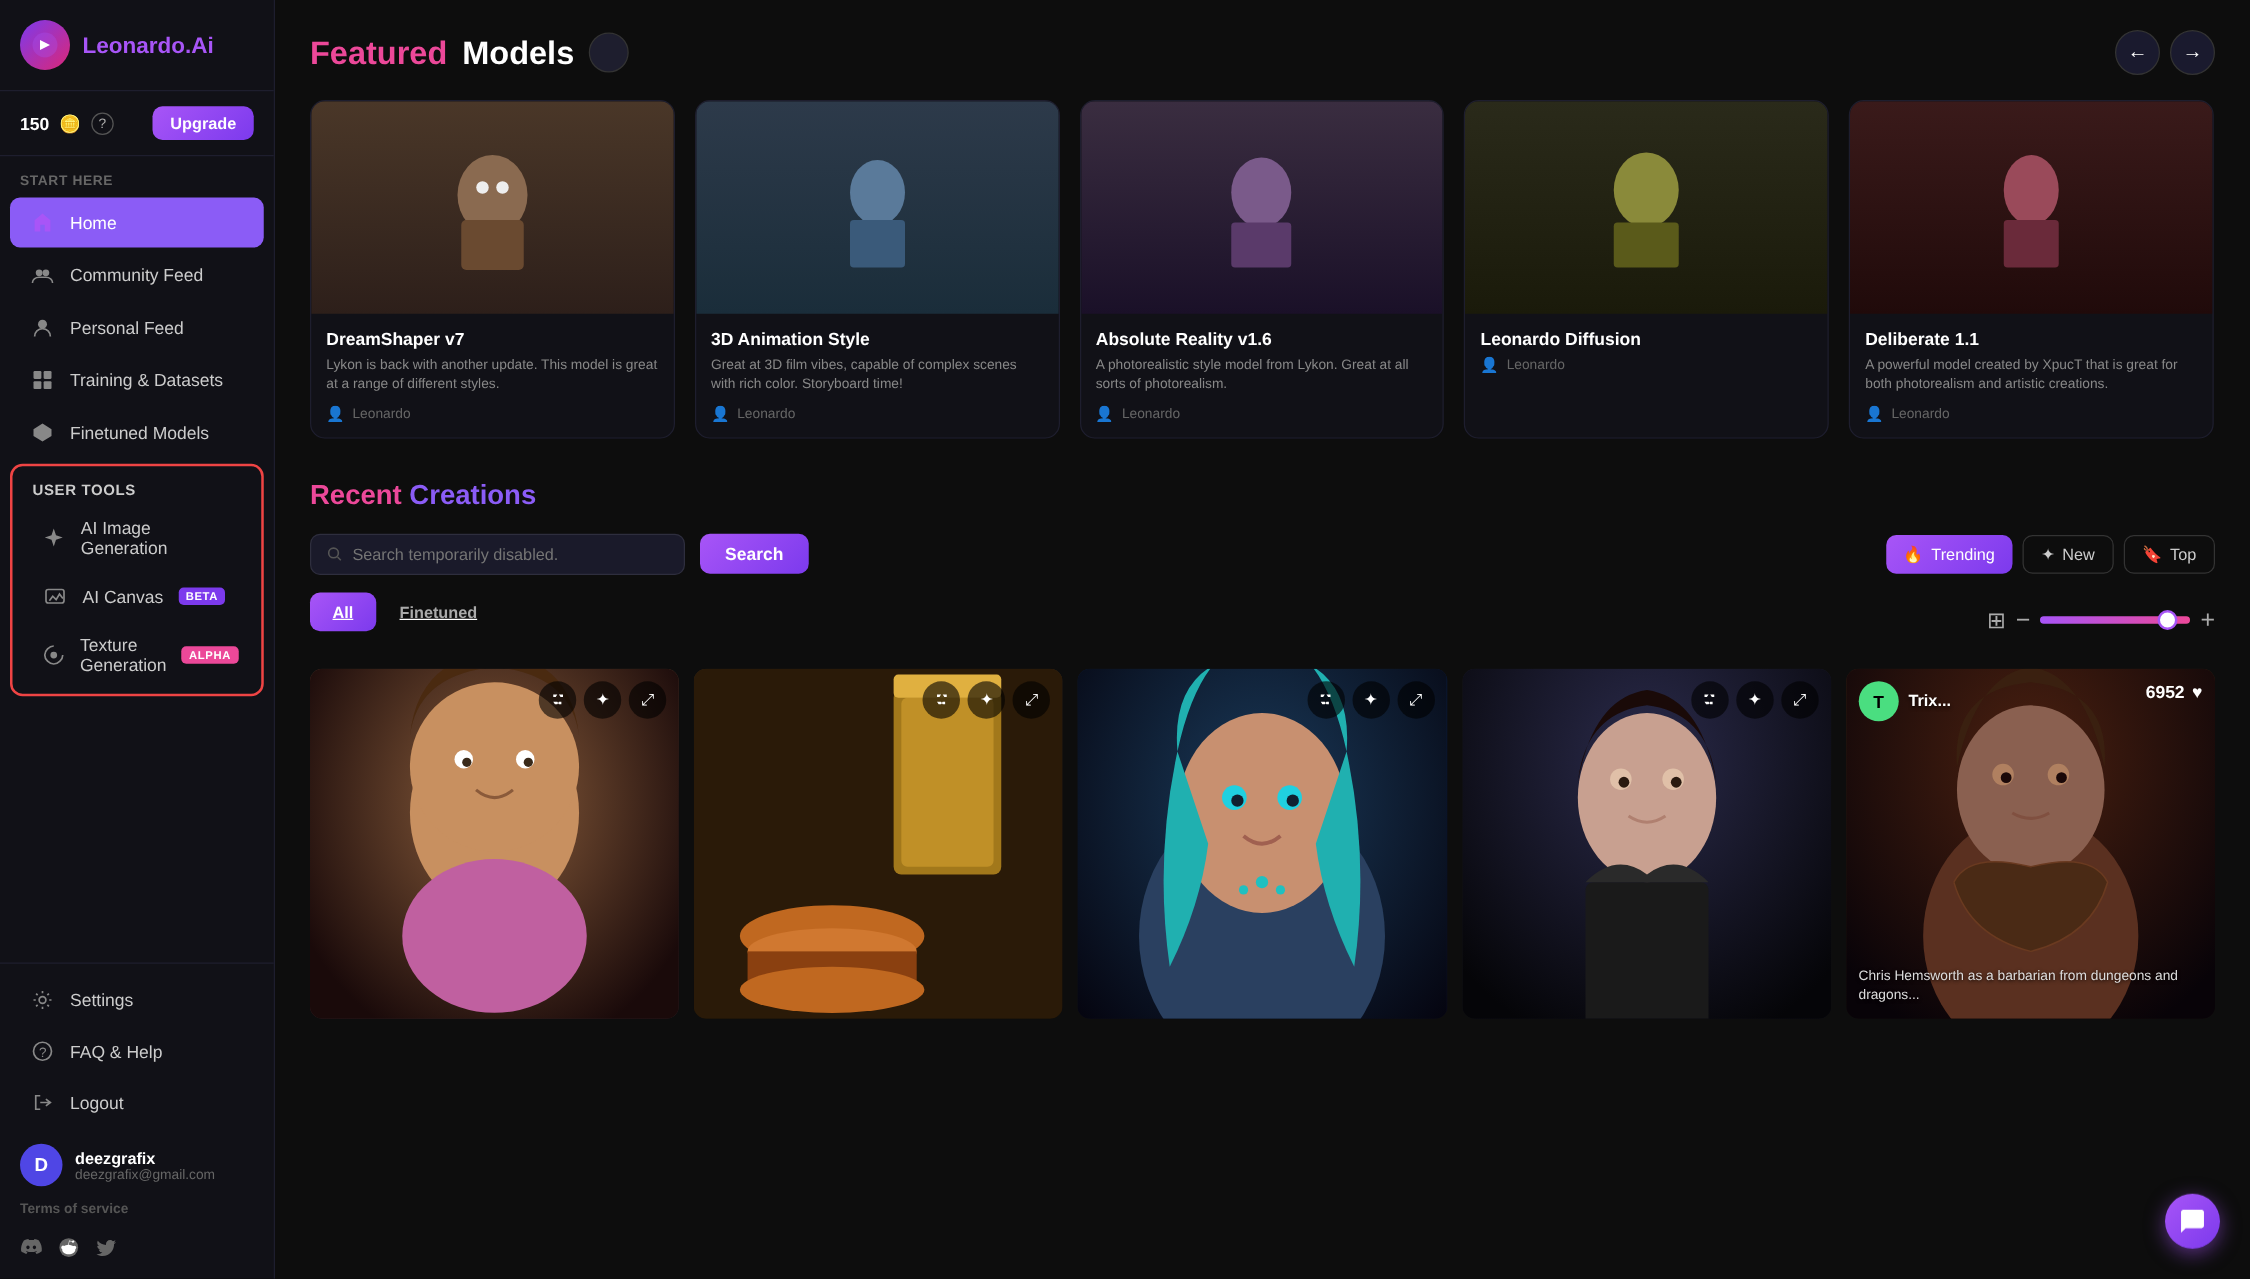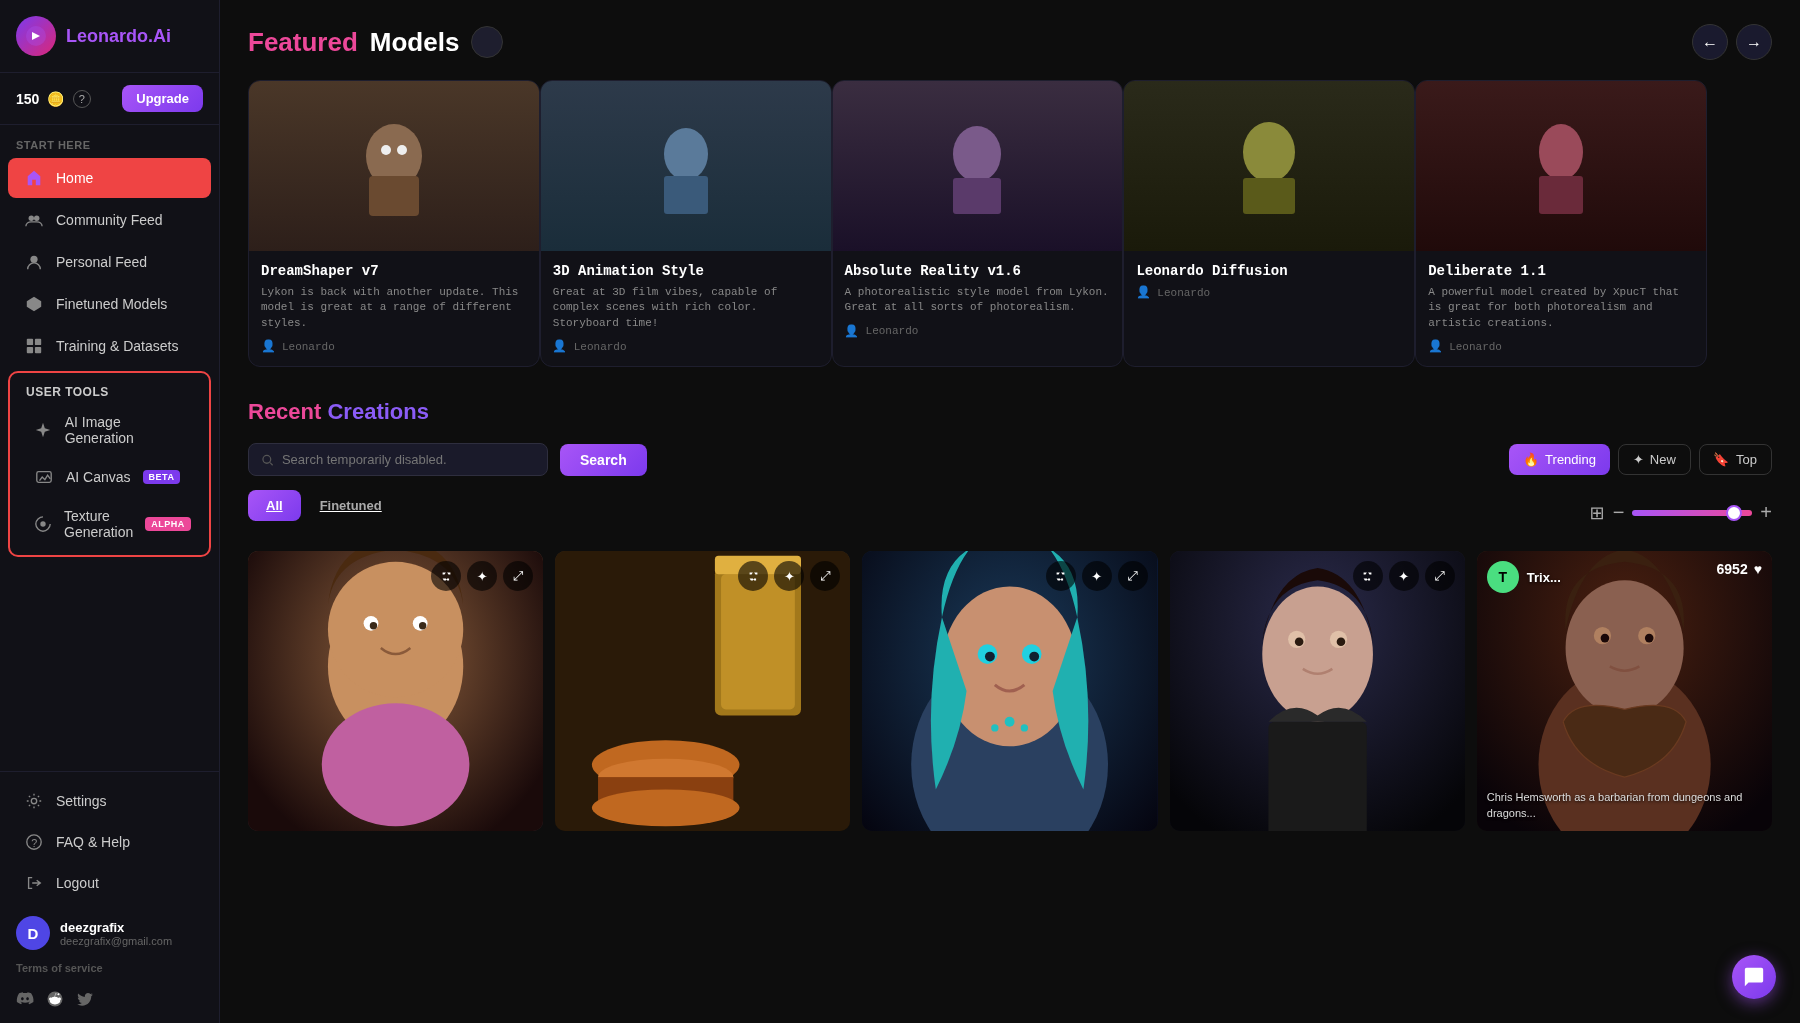--- a/index.html
+++ b/index.html
@@ -90,21 +90,21 @@
     .sidebar-item {
       display: flex;
       align-items: center;
       padding: 10px 16px;
       gap: 12px;
       cursor: pointer;
       border-radius: 8px;
       margin: 1px 8px;
       transition: background 0.15s;
     }
-    .sidebar-item.active { background: #ef4444; }
+    .sidebar-item.active { background: #8b5cf6; }
     .sidebar-item-icon {
       width: 20px; height: 20px;
       display: flex; align-items: center; justify-content: center;
       color: #888;
       font-size: 16px;
     }
     .sidebar-item-label {
       font-size: 14px;
       color: #ccc;
     }
@@ -200,23 +200,23 @@
       background: #1a1a2e;
       border: 1px solid #333;
       color: #fff;
       display: flex; align-items: center; justify-content: center;
       cursor: pointer;
       font-size: 16px;
     }
 
     .models-grid {
       display: flex;
+      gap: 16px;
       overflow-x: hidden;
       margin-bottom: 32px;
-      font-family: Liberation Mono, monospace;
     }
     .model-card {
       flex: 0 0 calc(20% - 13px);
       background: #111117;
       border-radius: 12px;
       overflow: hidden;
       border: 1px solid #1e1e2e;
       cursor: pointer;
     }
     .model-card:last-child { flex: 0 0 calc(20% - 13px); overflow: hidden; }
@@ -488,35 +488,35 @@
       <svg width="18" height="18" viewBox="0 0 20 20" fill="#888">
         <circle cx="10" cy="7" r="4"></circle>
         <path d="M3 18c0-3.9 3.1-7 7-7s7 3.1 7 7" stroke="#888" stroke-width="1.5" fill="none"></path>
       </svg>
     </span>
     <span class="sidebar-item-label">Personal Feed</span>
   </div>
   <div class="sidebar-item">
     <span class="sidebar-item-icon">
       <svg width="18" height="18" viewBox="0 0 20 20" fill="#888">
-        <polygon points="10,2 18,7 18,13 10,18 2,13 2,7"></polygon>
-      </svg>
-    </span>
-    <span class="sidebar-item-label">Finetuned Models</span>
-  </div>
-  <div class="sidebar-item">
-    <span class="sidebar-item-icon">
-      <svg width="18" height="18" viewBox="0 0 20 20" fill="#888">
         <rect x="2" y="2" width="7" height="7" rx="1"></rect>
           <rect x="11" y="2" width="7" height="7" rx="1"></rect>
         <rect x="2" y="11" width="7" height="7" rx="1"></rect>
           <rect x="11" y="11" width="7" height="7" rx="1"></rect>
       </svg>
     </span>
     <span class="sidebar-item-label">Training &amp; Datasets</span>
+  </div>
+  <div class="sidebar-item">
+    <span class="sidebar-item-icon">
+      <svg width="18" height="18" viewBox="0 0 20 20" fill="#888">
+        <polygon points="10,2 18,7 18,13 10,18 2,13 2,7"></polygon>
+      </svg>
+    </span>
+    <span class="sidebar-item-label">Finetuned Models</span>
   </div>
 
   <div class="user-tools-section">
     <div class="user-tools-title">User Tools</div>
     <div class="sidebar-item">
       <span class="sidebar-item-icon">
         <svg width="18" height="18" viewBox="0 0 20 20" fill="#888">
           <path d="M10 2 L12 8 L18 10 L12 12 L10 18 L8 12 L2 10 L8 8 Z" fill="#888"></path>
         </svg>
       </span>

